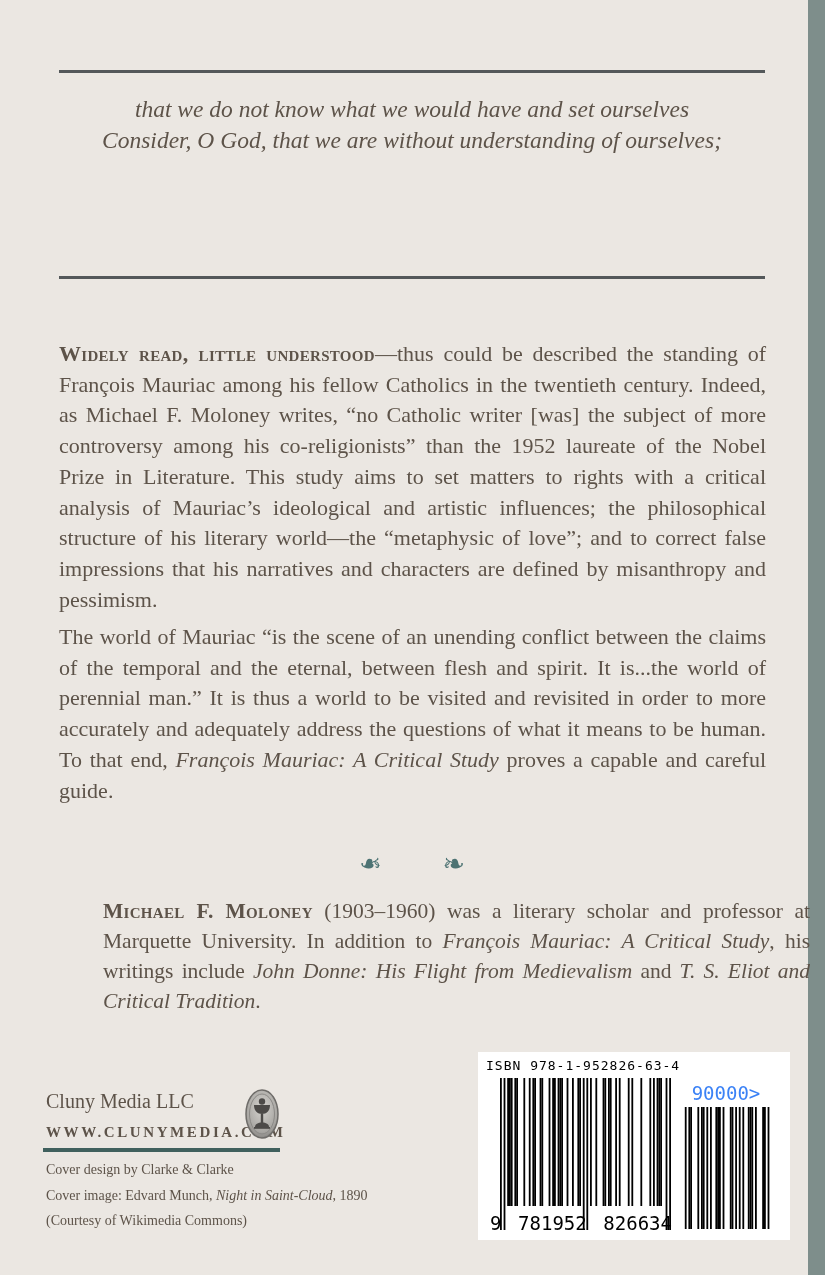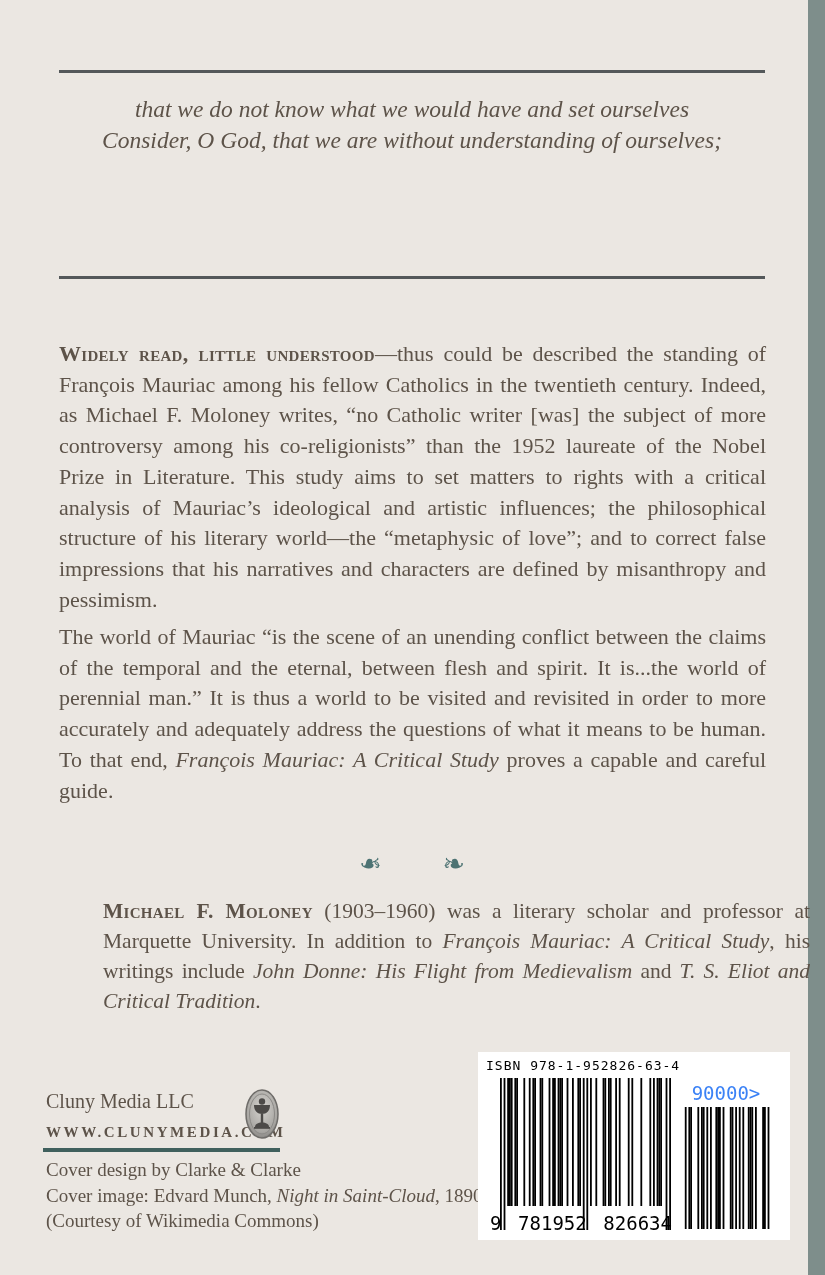--- a/index.html
+++ b/index.html
@@ -28,21 +28,21 @@
   .bd{font-weight:700;}
   .fleuron-row{position:absolute;left:59px;top:848px;width:706px;text-align:center;
     color:var(--ornament);font-size:27px;}
   .fleuron{display:inline-block;margin:0 27px;}
   .fleuron.mirror{transform:scaleX(-1);}
   .publisher-name{position:absolute;left:46px;top:1090px;font-size:20px;}
   .publisher-url{position:absolute;left:46px;top:1124px;font-size:15px;font-weight:700;
     letter-spacing:2.6px;text-transform:uppercase;}
   .logo{position:absolute;left:245px;top:1089px;width:34px;height:50px;}
   .rule-teal{position:absolute;left:43px;top:1148px;width:237px;height:4px;background:var(--rule_teal);}
-  .credits{position:absolute;left:46px;top:1157px;font-size:19px;line-height:25.5px;}
+  .credits{position:absolute;left:46px;top:1157px;font-size:14px;line-height:25.5px;}
   .barcode-box{position:absolute;left:478px;top:1052px;width:312px;height:188px;background:#ffffff;}
   .bc-isbn{position:absolute;left:8px;top:6px;width:186px;text-align:center;color:#000;
     font-family:"DejaVu Sans Mono","Liberation Mono",monospace;font-size:13px;letter-spacing:1px;white-space:nowrap;}
   .bc-main{position:absolute;left:12px;top:26px;width:182px;height:156px;}
   .bc-main svg{position:absolute;left:10px;top:0;}
   .bc-digits{position:absolute;left:0;bottom:0;width:182px;display:flex;justify-content:space-between;
     color:#000;font-family:"DejaVu Sans Mono","Liberation Mono",monospace;font-size:19px;line-height:22px;}
   .bc-addon{position:absolute;left:202px;top:30px;width:92px;text-align:center;}
   .bc-addon-text{color:#3b82f6;font-family:"DejaVu Sans Mono","Liberation Mono",monospace;
     font-size:19px;line-height:22px;white-space:nowrap;}

